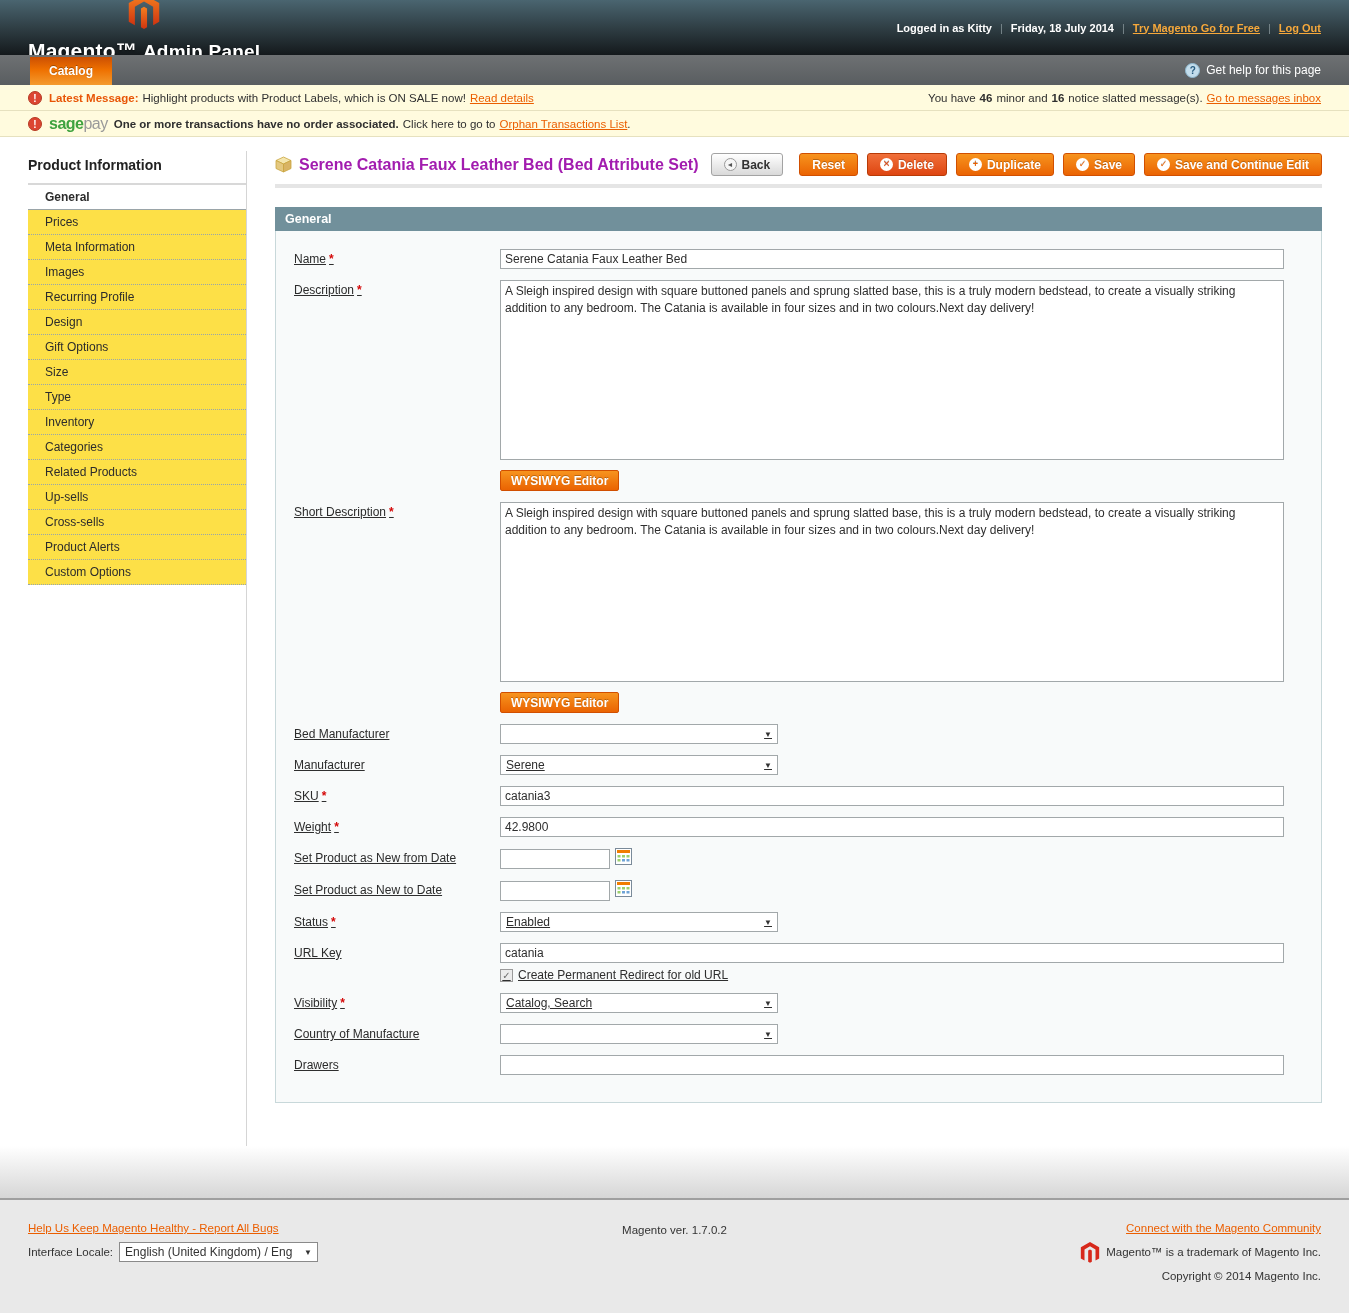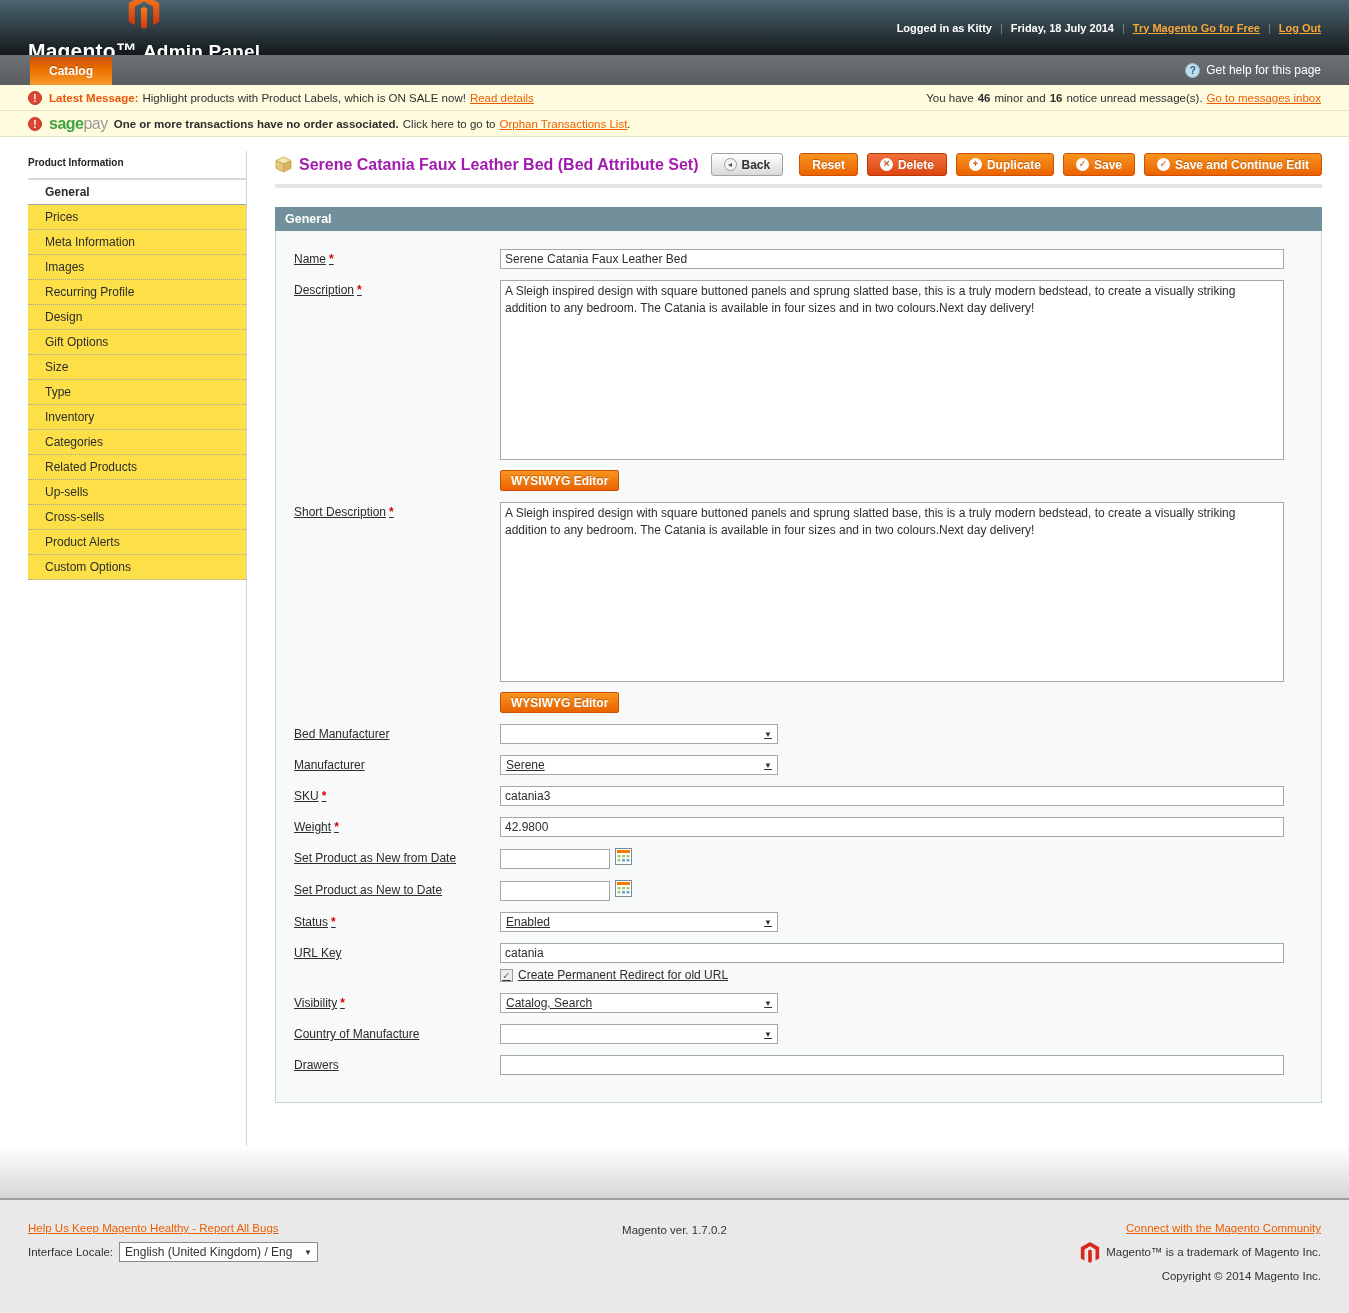--- a/index.html
+++ b/index.html
@@ -34,21 +34,21 @@
   .msg b.crit { color:#e85506; margin-right:4px; }
   .msg .mtxt { margin-right:4px; }
   .msg-right { margin-left:auto; display:flex; align-items:center; gap:4px; }
   .sage-logo { font-size:16px; font-weight:bold; margin-right:6px; letter-spacing:-.5px; }
   .sage-logo .sage { color:#3fa33f; }
   .sage-logo .pay { color:#9a9a9a; font-weight:normal; }
 
   
   .content { display:flex; padding:14px 27px 0 28px; min-height:1009px; background:#fff; }
   .sidebar { width:219px; flex:none; border-right:1px solid #d5d5d5; min-height:962px; }
-  .side-title { font-size:10px; font-weight:bold; color:#222; padding:6px 0 10px 0; border-bottom:2px solid #d8d8d8; }
+  .side-title { font-size:14px; font-weight:bold; color:#222; padding:6px 0 10px 0; border-bottom:2px solid #d8d8d8; }
   .side-item { background:#fde047; border-bottom:1px dotted #98a6aa; padding:5px 8px 5px 17px;
                font-size:12px; color:#2c2c2c; cursor:pointer; }
   .side-item.active { background:#fff; font-weight:bold; border-bottom:1px solid #9aa4a8; }
 
   .main { flex:1; margin-left:28px; min-width:0; }
   .main-head { display:flex; align-items:center; padding:2px 0 8px 0; border-bottom:4px solid #e5e5e5; }
   .page-title { display:flex; align-items:center; gap:7px; color:#a21caf; font-size:16px; font-weight:bold; }
   .head-btns { margin-left:auto; display:flex; align-items:center; gap:9px; }
   .btn { height:23px; padding:0 12px; font-weight:bold; font-size:12px; border-radius:3px;
          display:inline-flex; align-items:center; gap:5px; cursor:pointer;
@@ -139,21 +139,21 @@
 <div class="msg">
   <span class="warn-ico">!</span>
   <b class="crit">Latest Message:</b>
   <span class="mtxt">Highlight products with Product Labels, which is ON SALE now!</span>
   <a class="olink">Read details</a>
   <div class="msg-right">
     <span>You have</span>
     <b>46</b>
     <span>minor and</span>
     <b>16</b>
-    <span>notice unread message(s).</span>
+    <span>notice slatted message(s).</span>
     <a class="olink">Go to messages inbox</a>
   </div>
 </div>
 
 <div class="msg">
   <span class="warn-ico">!</span>
   <span class="sage-logo"><span class="sage">sage</span><span class="pay">pay</span></span>
   <b class="mtxt">One or more transactions have no order associated.</b>
   <span class="mtxt">Click here to go to</span>
   <a class="olink">Orphan Transactions List</a>

